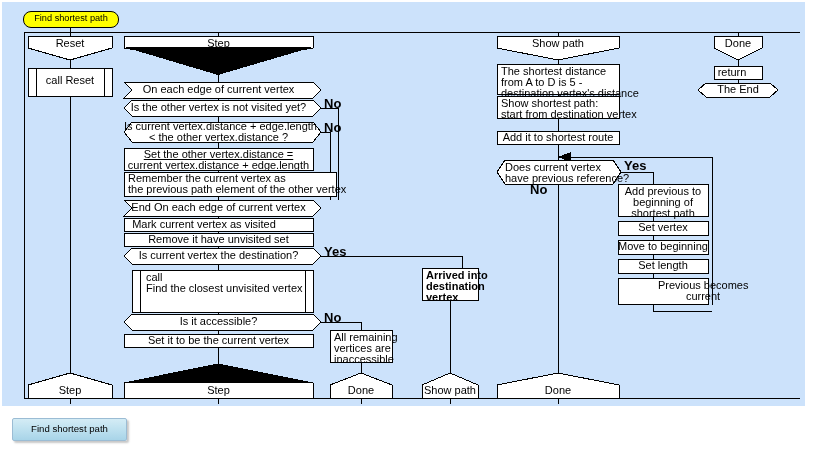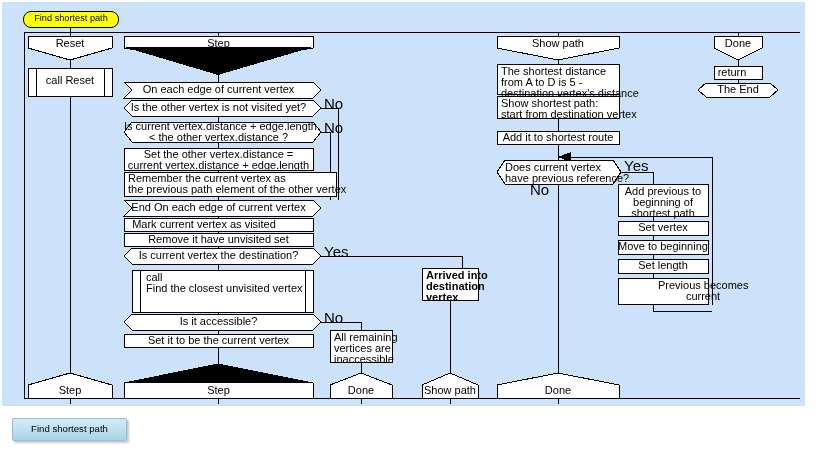--- a/index.html
+++ b/index.html
@@ -44,24 +44,25 @@
     font-size: 11px;
     line-height: 10.8px;
     color: #000;
     text-align: center;
     white-space: pre;
     pointer-events: none;
   }
   .shape-label.left-al { text-align: left; }
   .edge-label {
     position: absolute;
-    font-size: 15px;
+    font-size: 13px;
     line-height: 10px;
     color: #000;
     white-space: pre;
+    font-weight: bold;
   }
   
   #start-bubble {
     position: absolute;
     left: 23px;
     top: 11px;
     width: 94px;
     height: 15px;
     background: #ffff00;
     border: 1px solid #000;
@@ -245,21 +246,21 @@
 
   <div class="shape-label" style="left:36px;top:75px;width:68px;">call Reset</div>
 
   <div class="shape-label" style="left:124px;top:84px;width:189px;">On each edge of current vertex</div>
 
   <div class="shape-label" style="left:124px;top:102px;width:189px;">Is the other vertex is not visited yet?</div>
 
   <div class="shape-label" style="left:124px;top:121px;width:189px;">Is current vertex.distance + edge.length
 &lt; the other vertex.distance ?</div>
 
-  <div class="shape-label" style="left:124px;top:149px;width:189px;">Set the other vertex.distance =
+  <div class="shape-label" style="left:124px;top:149px;width:189px;text-decoration:underline;">Set the other vertex.distance =
 current vertex.distance + edge.length</div>
 
   <div class="shape-label left-al" style="left:128px;top:173px;width:208px;">Remember the current vertex as
 the previous path element of the other vertex</div>
 
   <div class="shape-label" style="left:124px;top:202px;width:189px;">End On each edge of current vertex</div>
 
   <div class="shape-label" style="left:124px;top:219px;width:160px;">Mark current vertex as visited</div>
 
   <div class="shape-label" style="left:124px;top:234px;width:189px;">Remove it have unvisited set</div>

